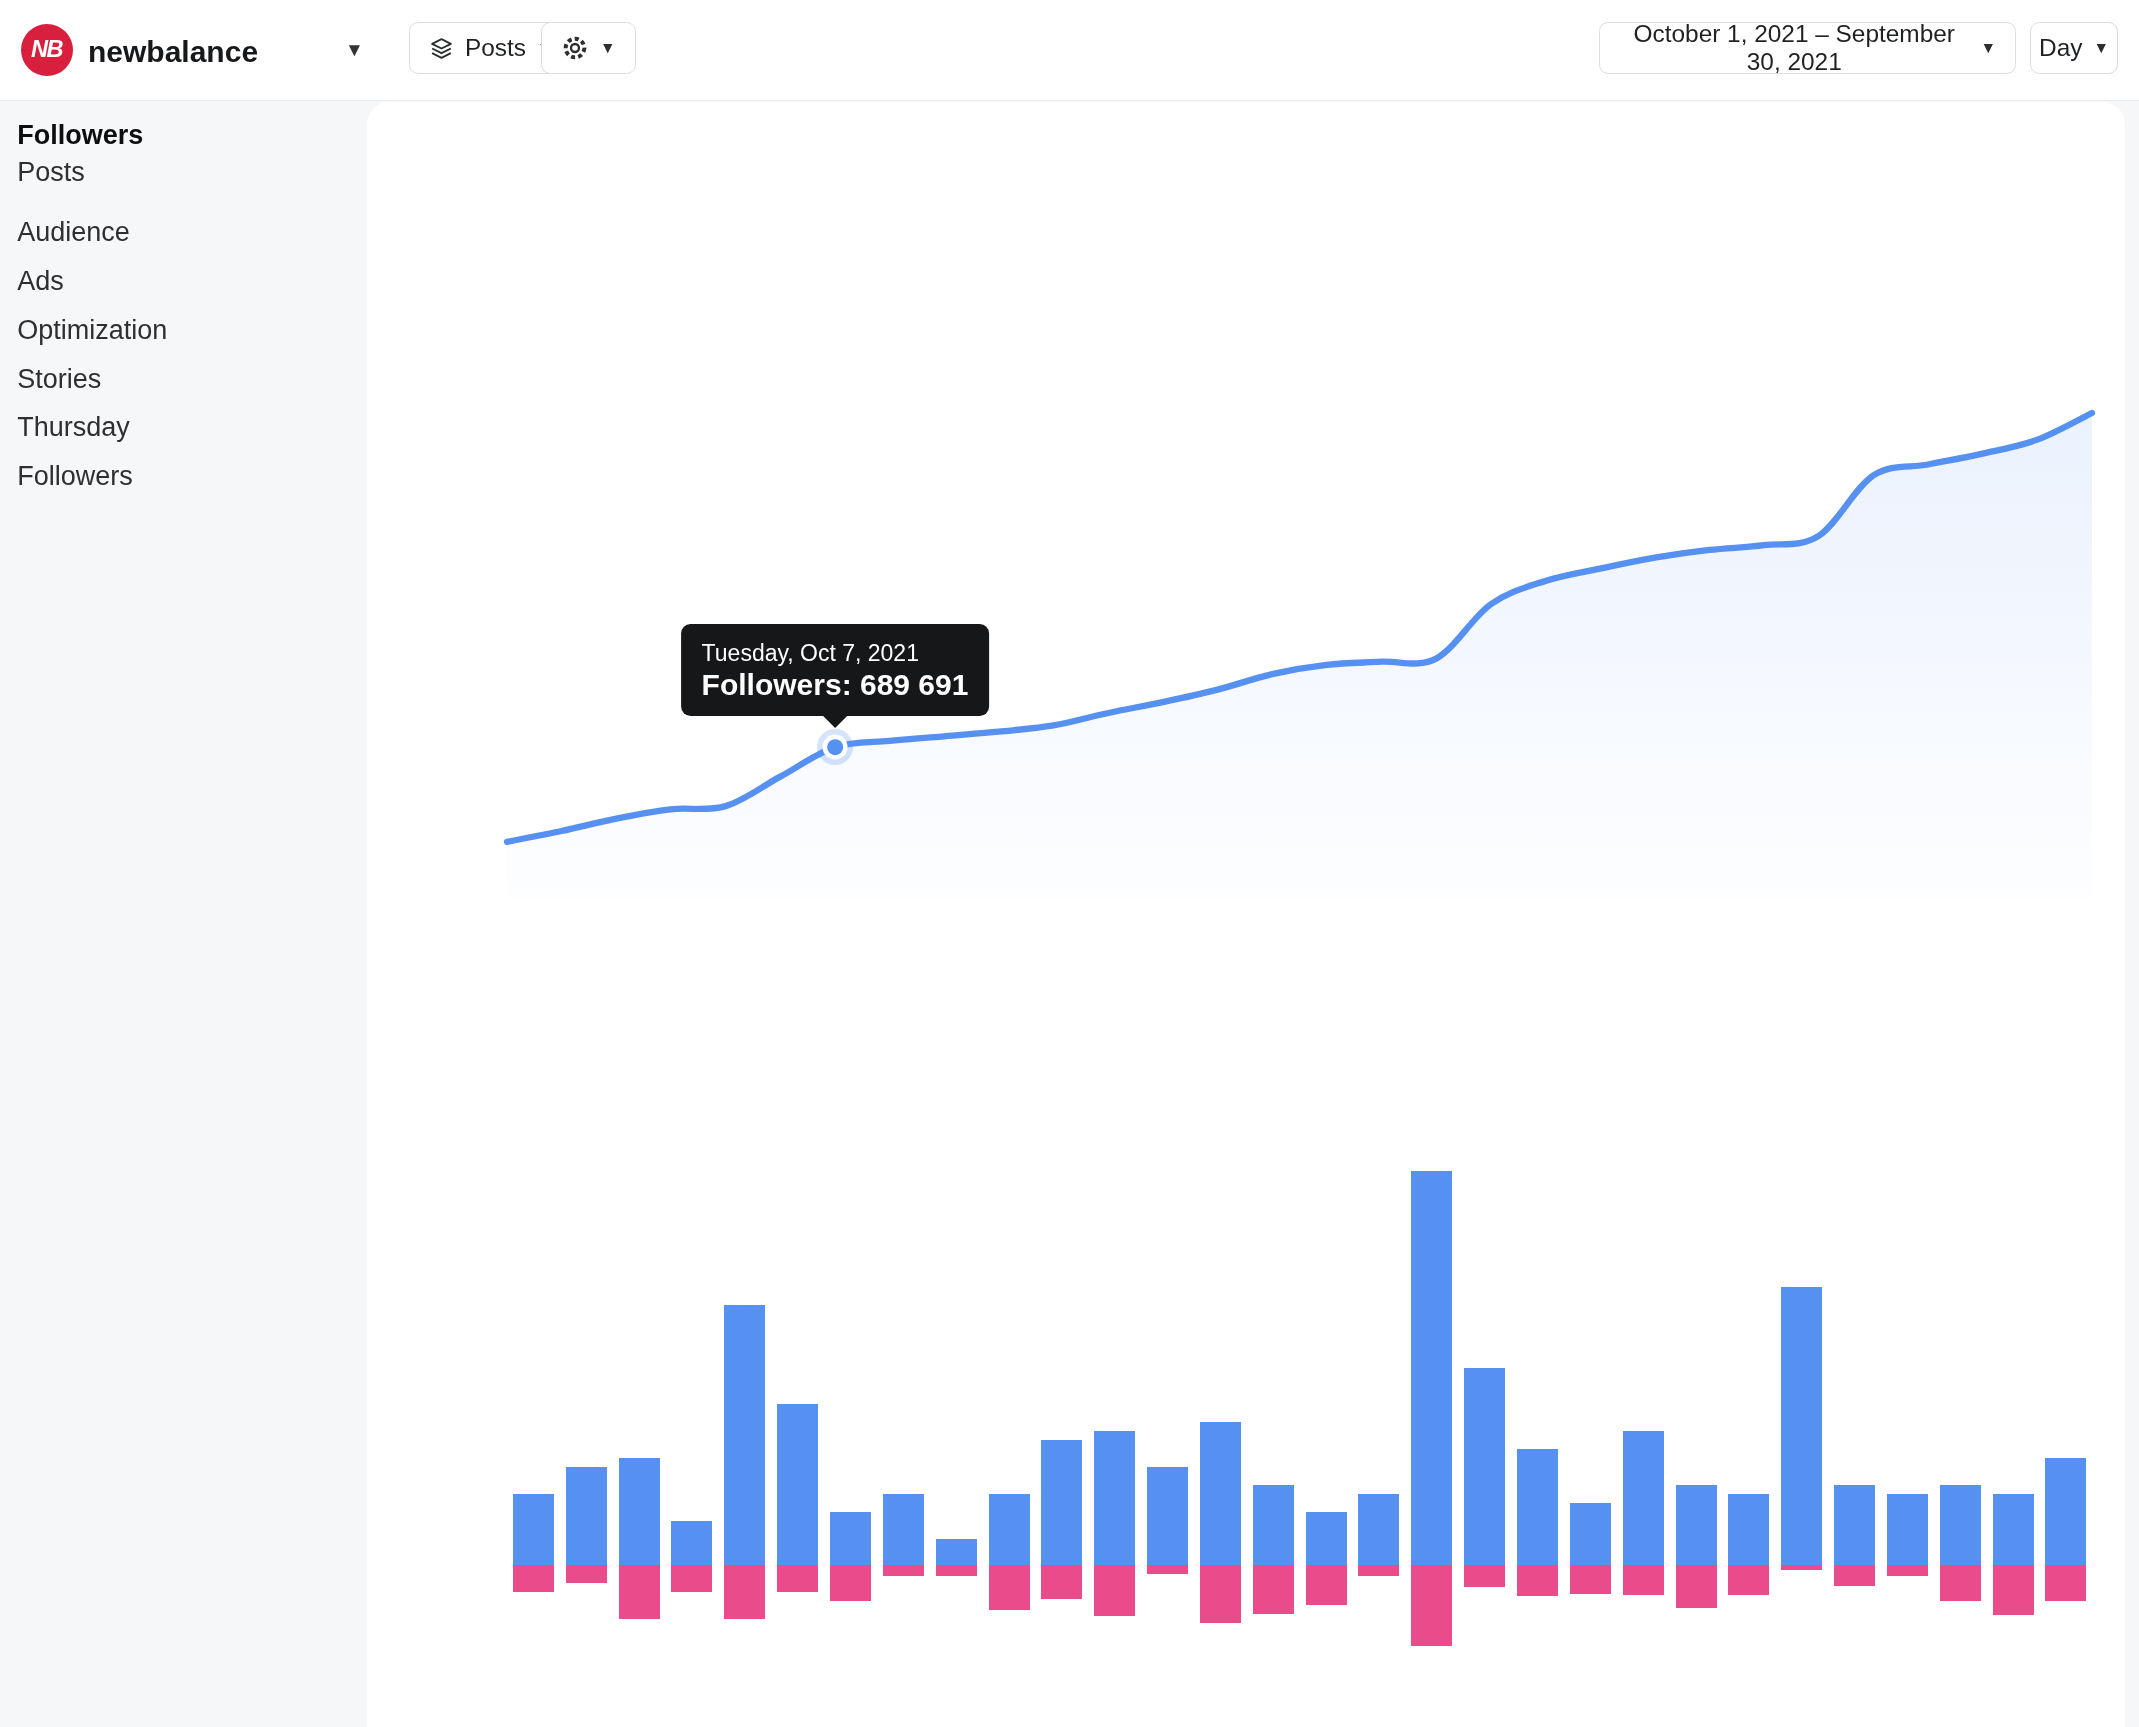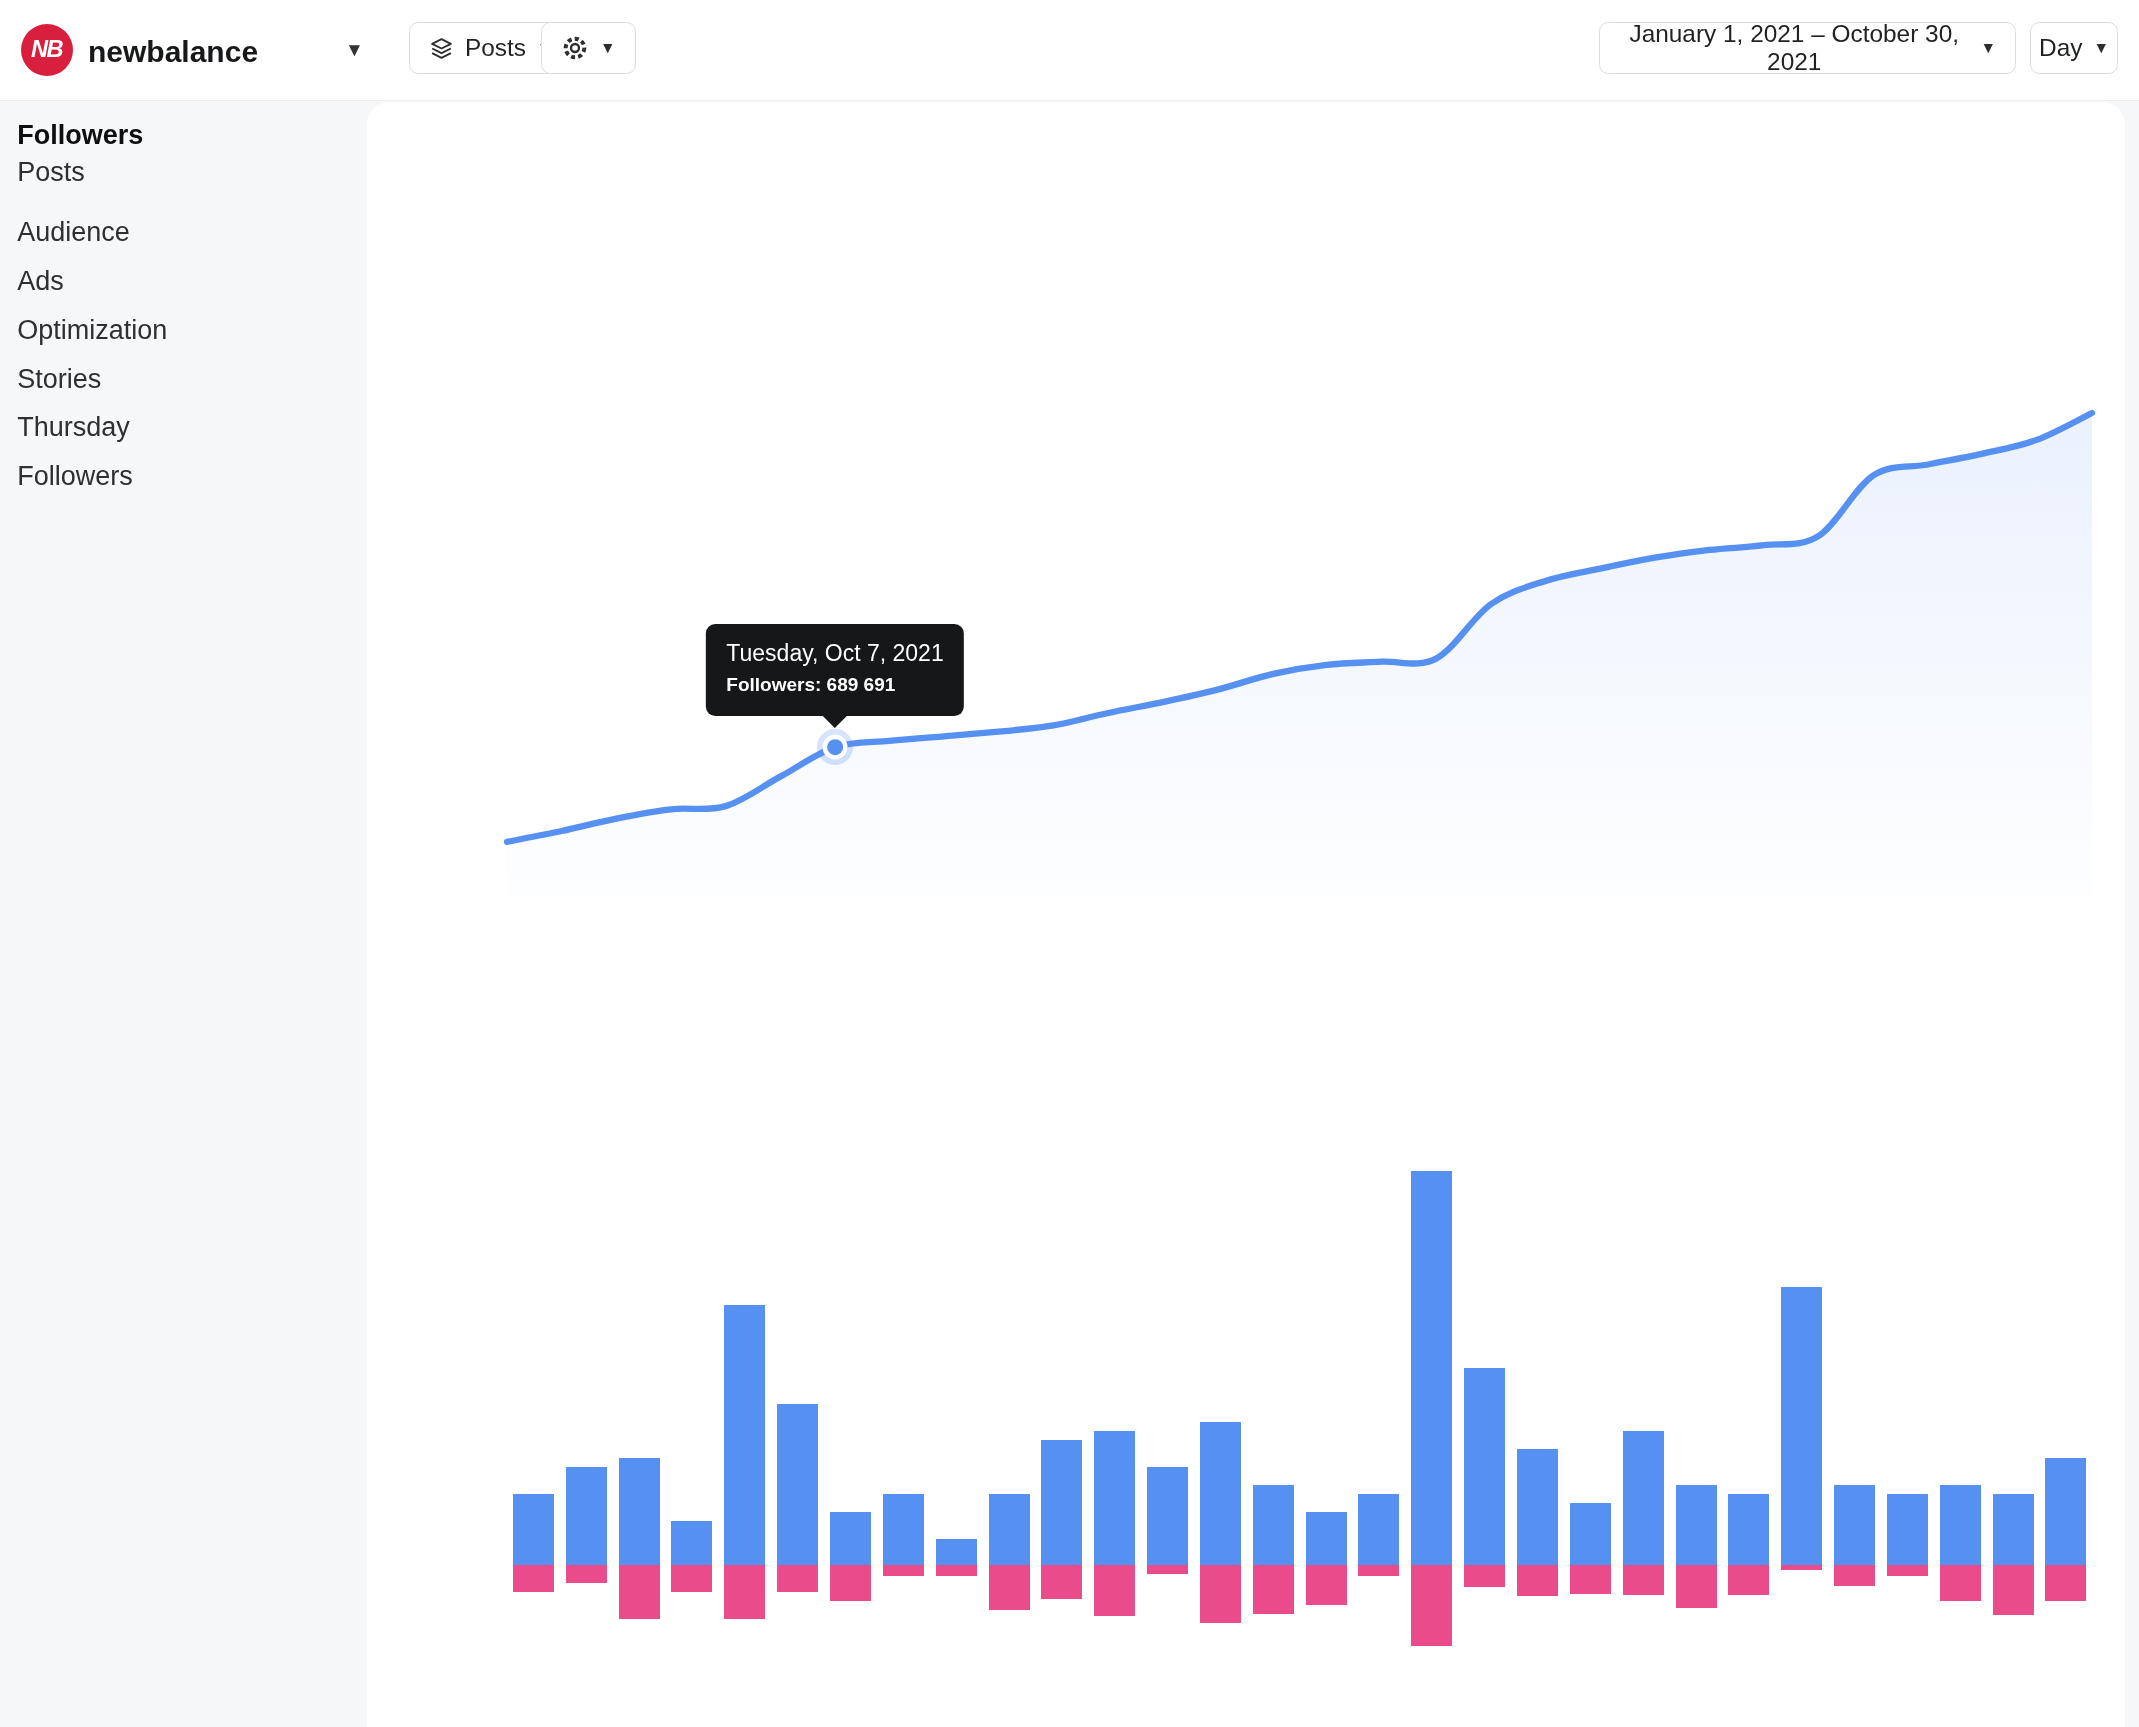--- a/index.html
+++ b/index.html
@@ -46,21 +46,21 @@
   .vgrid { position:absolute; border-left:1.6px dotted #e6e8ea; }
   .axisline { position:absolute; background:#eceef0; }
   .ytick { position:absolute; font-size:20.5px; color:#55585c; text-align:right; width:87px; height:23.6px; line-height:23.6px; }
   .xtick { position:absolute; font-size:20.5px; color:#55585c; text-align:center; width:118px; letter-spacing:0.4px; }
   .ylabel { position:absolute; width:315px; height:25px; font-size:20.5px; color:#3f4246; letter-spacing:1.2px; text-align:center; transform:translate(0,-50%) rotate(-90deg); }
   .bar { position:absolute; }
 
   .tooltip { position:absolute; background:#151719; color:#fff; border-radius:9.4px; padding:14px 20.5px 15.7px 20.5px; z-index:9; white-space:nowrap; transform:translateX(-50%); }
   .tooltip:after { content:""; position:absolute; left:50%; bottom:-12.6px; transform:translateX(-50%); border:14px solid transparent; border-top-color:#151719; border-bottom:none; }
   .tt-line1 { font-size:23px; font-weight:400; line-height:31px; }
-  .tt-line2 { font-size:19px; font-weight:700; line-height:31px; }
+  .tt-line2 { font-size:30px; font-weight:700; line-height:31px; }
 
   .marker-halo { position:absolute; width:36px; height:36px; border-radius:50%; background:rgba(86,144,241,0.25); transform:translate(-50%,-50%); z-index:7; }
   .marker-white { position:absolute; width:25px; height:25px; border-radius:50%; background:#ffffff; transform:translate(-50%,-50%); z-index:8; }
   .marker-dot { position:absolute; width:15.7px; height:15.7px; border-radius:50%; background:#5690f1; transform:translate(-50%,-50%); z-index:9; }
 
   svg.linechart { position:absolute; overflow:visible; z-index:3; }
 </style>
 </head>
 <body>
 
@@ -85,21 +85,21 @@
 
   <button class="hbtn btn-settings">
     <svg width="28" height="28" viewBox="0 0 24 24" fill="none">
       <circle cx="12" cy="12" r="8" stroke="#2c2e30" stroke-width="3.4" stroke-dasharray="3.5 2.7"></circle>
       <circle cx="12" cy="12" r="3.4" stroke="#2c2e30" stroke-width="2"></circle>
     </svg>
     <span class="caret">▼</span>
   </button>
 
   <button class="hbtn btn-daterange">
-    <span>January 1, 2021 – October 30, 2021</span>
+    <span>October 1, 2021 – September 30, 2021</span>
     <span class="caret">▼</span>
   </button>
 
   <button class="hbtn btn-day">
     <span>Day</span>
     <span class="caret">▼</span>
   </button>
 </header>
 
 <nav class="sidebar" id="sidebar">

